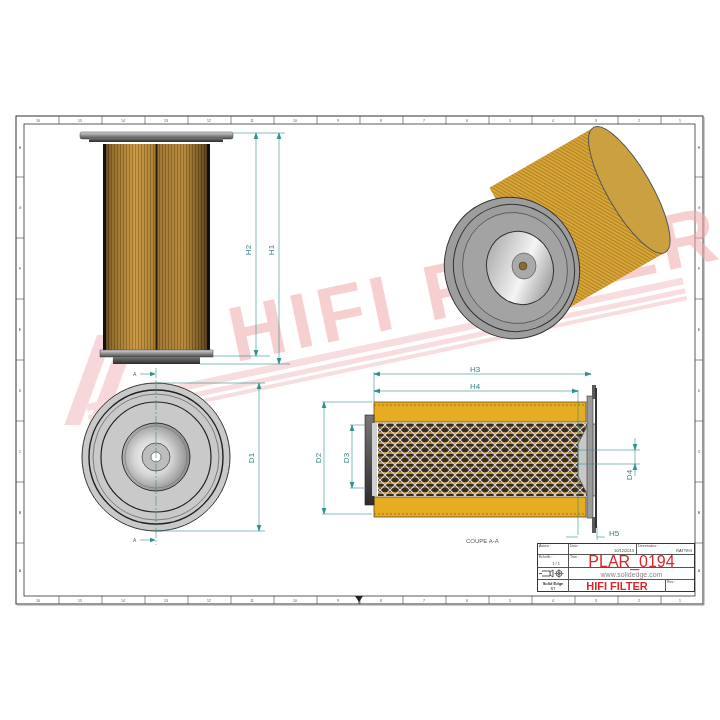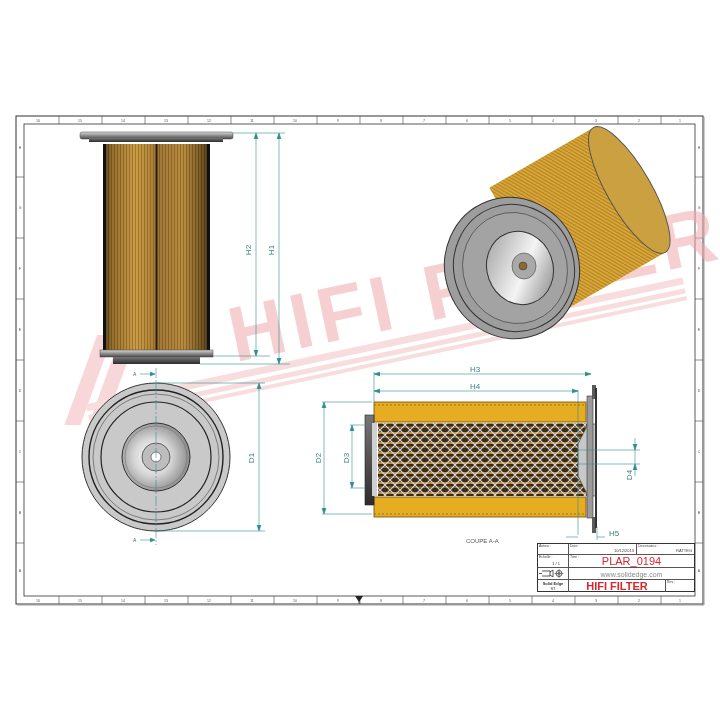--- a/index.html
+++ b/index.html
@@ -3,21 +3,21 @@
 <meta charset="utf-8">
 <style>
   html, body { margin: 0; padding: 0; background: #ffffff; }
   body { width: 720px; height: 720px; position: relative; overflow: hidden; font-family: "Liberation Sans", sans-serif; }
   .sheet { position: absolute; left: 0; top: 0; width: 720px; height: 720px; }
   svg text { font-family: "Liberation Sans", sans-serif; }
   .tb { position: absolute; left: 537px; top: 543px; width: 158px; height: 49px; border: 1px solid #333; background: #fff; box-sizing: border-box; }
   .tb-cell { position: absolute; border-right: 1px solid #555; border-bottom: 1px solid #555; box-sizing: border-box; font-size: 3px; color: #555; }
   .tb-lbl { position: absolute; left: 1px; top: 0px; font-size: 3.5px; color: #444; }
   .tb-val { position: absolute; right: 2px; bottom: 1px; font-size: 4px; color: #444; }
-  .tb-part { position: absolute; left: 0; right: 0; top: 0; text-align: center; font-size: 11px; color: #d9272e; line-height: 13px; }
+  .tb-part { position: absolute; left: 0; right: 0; top: 0; text-align: center; font-size: 16px; color: #d9272e; line-height: 13px; }
   .tb-web { position: absolute; left: 0; right: 0; top: 1px; text-align: center; font-size: 7px; color: #888; line-height: 11px; }
   .tb-brand { position: absolute; left: 0; right: 0; top: 0; text-align: center; font-size: 11px; font-weight: bold; color: #d9272e; line-height: 13px; }
   .tb-se { position: absolute; left: 0; right: 0; top: 1px; text-align: center; font-size: 4px; font-weight: bold; color: #333; line-height: 5px; }
   .label-coupe { position: absolute; left: 466px; top: 538px; font-size: 6px; color: #5a5a5a; }
 </style>
 </head>
 <body>
 
 <div class="sheet">
 <svg width="720" height="720" viewBox="0 0 720 720" xmlns="http://www.w3.org/2000/svg">

